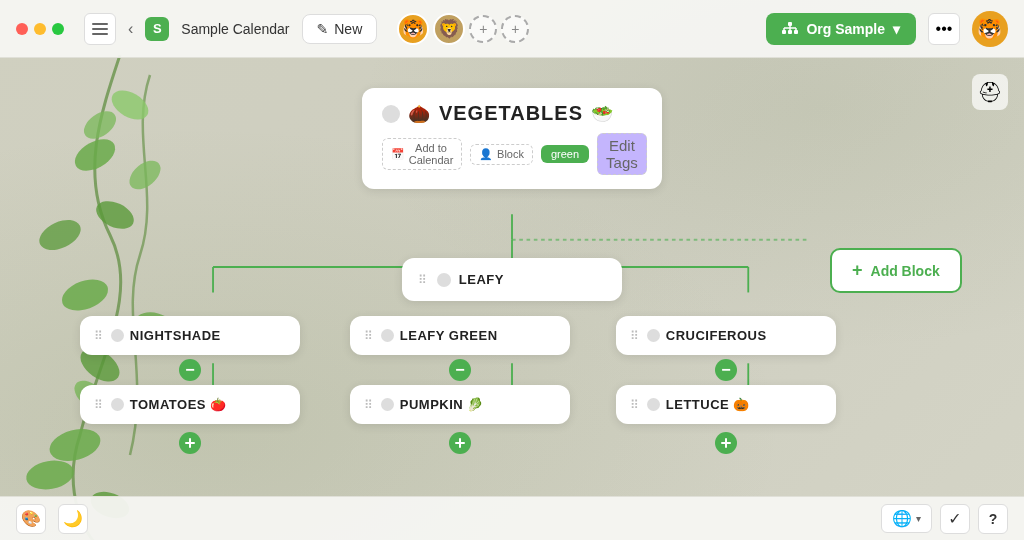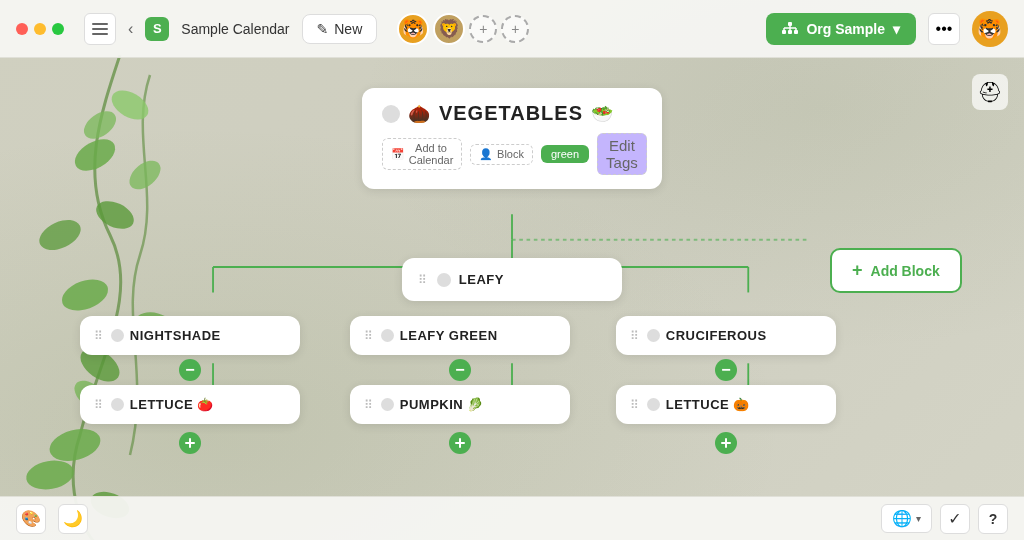--- a/index.html
+++ b/index.html
@@ -565,21 +565,21 @@
         <span class="node-title small">NIGHTSHADE</span>
       </div>
     </div>
     <div style="display:flex; align-items:center; height:30px;">
       <div class="toggle-circle minus">−</div>
     </div>
     <div class="node-card" style="width:220px; padding:12px 14px;">
       <div style="display:flex; align-items:center; gap:6px;">
         <span class="drag-handle">⠿</span>
         <span style="width:13px;height:13px;border-radius:50%;background:#ddd;display:inline-block;flex-shrink:0;"></span>
-        <span class="node-title small">LETTUCE 🍅</span>
+        <span class="node-title small">TOMATOES 🍅</span>
       </div>
     </div>
     <div style="display:flex; align-items:center; height:38px;">
       <div class="toggle-circle" style="background:#4CAF50; border:none;">
         <svg width="12" height="12" viewBox="0 0 12 12" fill="none">
             <path d="M6 2v8M2 6h8" stroke="white" stroke-width="2" stroke-linecap="round"></path>
           </svg>
       </div>
     </div>
   </div>

